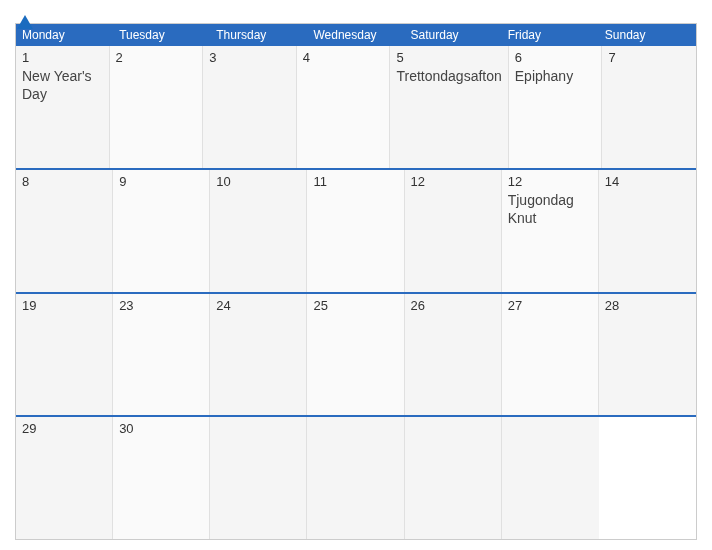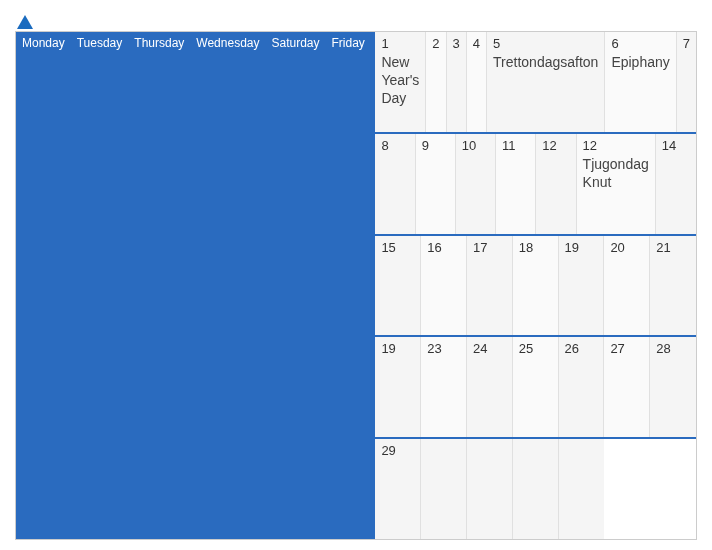--- a/index.html
+++ b/index.html
@@ -62,23 +62,22 @@
       position: absolute;
       right: 0;
       top: 50%;
       transform: translateY(-50%);
       font-size: 16px;
       color: #333;
     }
     .calendar {
       flex: 1;
       display: flex;
-      flex-direction: row;
+      flex-direction: column;
       border: 1px solid #ccc;
-      margin-top: 8px;
     }
     .day-headers {
       display: grid;
       grid-template-columns: repeat(7, 1fr);
       background: #2a6bbf;
     }
     .day-header {
       color: #fff;
       font-size: 12px;
       padding: 4px 6px;
@@ -144,20 +143,21 @@
   </div>
 
   <div class="calendar">
     <div class="day-headers">
     <div class="day-header">Monday</div>
         <div class="day-header">Tuesday</div>
         <div class="day-header">Thursday</div>
         <div class="day-header">Wednesday</div>
         <div class="day-header">Saturday</div>
         <div class="day-header">Friday</div>
+        <div class="day-header">Sunday</div>
       </div>
     <div class="weeks">
     <div class="week">
           <div class="day-cell">
             <span class="day-number">1</span>
             <span class="holiday-name">New Year's Day</span>
           </div>
           <div class="day-cell">
             <span class="day-number">2</span>
           </div>
@@ -198,67 +198,47 @@
           <div class="day-cell">
             <span class="day-number">12</span>
             <span class="holiday-name">Tjugondag Knut</span>
           </div>
           <div class="day-cell">
             <span class="day-number">14</span>
           </div>
         </div>
         <div class="week">
           <div class="day-cell">
-            <span class="day-number">15</span>
-          </div>
-          <div class="day-cell">
-            <span class="day-number">16</span>
-          </div>
-          <div class="day-cell">
-            <span class="day-number">17</span>
-          </div>
-          <div class="day-cell">
-            <span class="day-number">18</span>
-          </div>
-          <div class="day-cell">
             <span class="day-number">19</span>
           </div>
           <div class="day-cell">
-            <span class="day-number">20</span>
-          </div>
-          <div class="day-cell">
-            <span class="day-number">21</span>
+            <span class="day-number">23</span>
+          </div>
+          <div class="day-cell">
+            <span class="day-number">24</span>
+          </div>
+          <div class="day-cell">
+            <span class="day-number">25</span>
+          </div>
+          <div class="day-cell">
+            <span class="day-number">26</span>
+          </div>
+          <div class="day-cell">
+            <span class="day-number">27</span>
+          </div>
+          <div class="day-cell">
+            <span class="day-number">28</span>
           </div>
         </div>
         <div class="week">
           <div class="day-cell">
-            <span class="day-number">19</span>
-          </div>
-          <div class="day-cell">
-            <span class="day-number">23</span>
-          </div>
-          <div class="day-cell">
-            <span class="day-number">24</span>
-          </div>
-          <div class="day-cell">
-            <span class="day-number">25</span>
-          </div>
-          <div class="day-cell">
-            <span class="day-number">26</span>
-          </div>
-          <div class="day-cell">
-            <span class="day-number">27</span>
-          </div>
-          <div class="day-cell">
-            <span class="day-number">28</span>
-          </div>
-        </div>
-        <div class="week">
-          <div class="day-cell">
             <span class="day-number">29</span>
+          </div>
+          <div class="day-cell">
+            <span class="day-number">30</span>
           </div>
           <div class="day-cell empty"></div>
           <div class="day-cell empty"></div>
           <div class="day-cell empty"></div>
           <div class="day-cell empty"></div>
         </div>
       </div>
   </div>
 </div>
 

